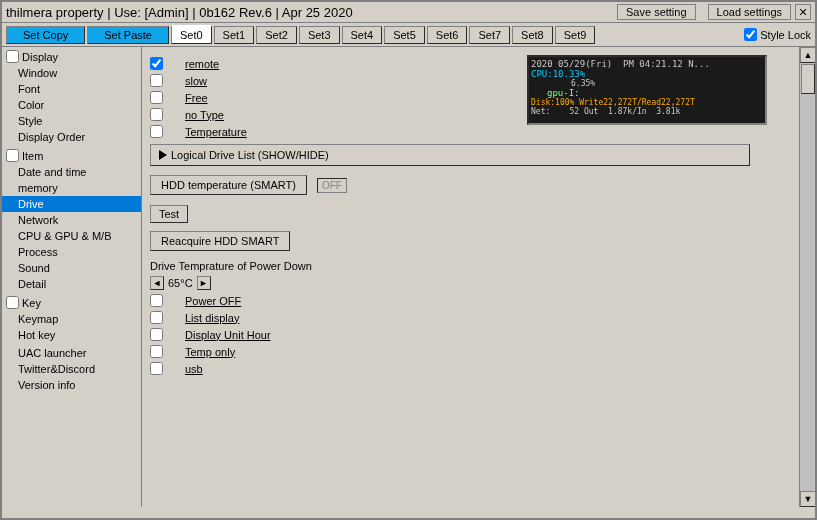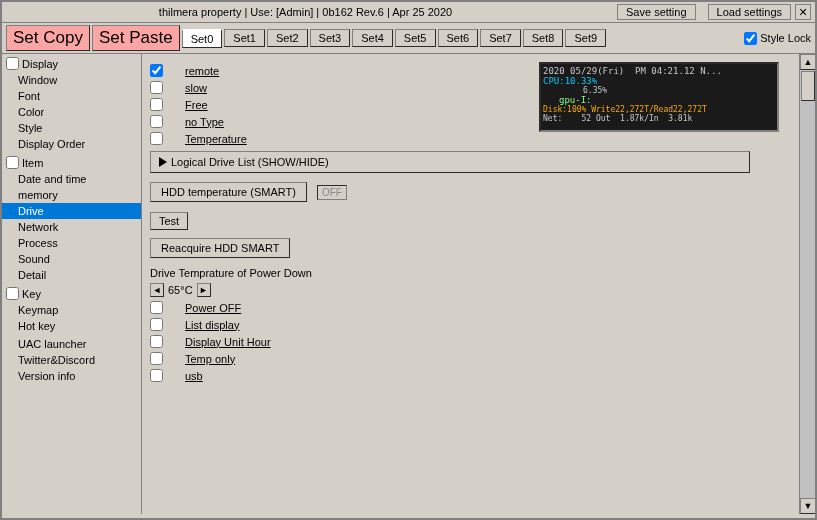--- a/index.html
+++ b/index.html
@@ -15,24 +15,23 @@
     
     .title-bar {
       background: #d4d0c8;
       display: flex;
       align-items: center;
       padding: 2px 4px;
       border-bottom: 1px solid #808080;
       gap: 4px;
     }
     .title-text {
-      font-size: 11px;
+      font-size: 13px;
       color: #000;
       flex: 1;
-      text-align: center;
     }
     .title-btn {
       background: #d4d0c8;
       border: 1px solid #808080;
       padding: 1px 8px;
       font-size: 11px;
       cursor: pointer;
       margin-left: 8px;
     }
     .close-btn {
@@ -50,24 +49,24 @@
     
     .toolbar {
       display: flex;
       align-items: center;
       padding: 2px 4px;
       gap: 2px;
       background: #d4d0c8;
       border-bottom: 1px solid #808080;
     }
     .toolbar-btn {
-      background: #fca5a5;
-      border: 1px outset #808080;
-      padding: 2px 6px;
-      font-size: 17px;
+      background: #0ea5e9;
+      border: 1px outset #808080;
+      padding: 2px 16px;
+      font-size: 11px;
       cursor: pointer;
     }
     .tab-btn {
       background: #d4d0c8;
       border: 1px outset #808080;
       padding: 2px 8px;
       font-size: 11px;
       cursor: pointer;
     }
     .tab-btn.active {
@@ -238,21 +237,21 @@
       cursor: pointer;
     }
     .temp-value {
       font-size: 11px;
     }
 
     
     .monitor-area {
       position: absolute;
       top: 8px;
-      right: 20px;
+      right: 32px;
       width: 240px;
       height: 70px;
       background: #1a1a1a;
       border: 2px inset #808080;
       overflow: hidden;
       font-family: monospace;
       font-size: 9px;
       color: #00ff00;
       padding: 2px;
     }
@@ -317,20 +316,21 @@
 
     <div class="sidebar-section">
       <div class="sidebar-category">
         <input type="checkbox" style="">
         <span>Item</span>
       </div>
       <div class="sidebar-item">Date and time</div>
       <div class="sidebar-item">memory</div>
       <div class="sidebar-item active">Drive</div>
       <div class="sidebar-item">Network</div>
+      <div class="sidebar-item">CPU &amp; GPU &amp; M/B</div>
       <div class="sidebar-item">Process</div>
       <div class="sidebar-item">Sound</div>
       <div class="sidebar-item">Detail</div>
     </div>
 
     <div class="sidebar-section">
       <div class="sidebar-category">
         <input type="checkbox" style="">
         <span>Key</span>
       </div>

